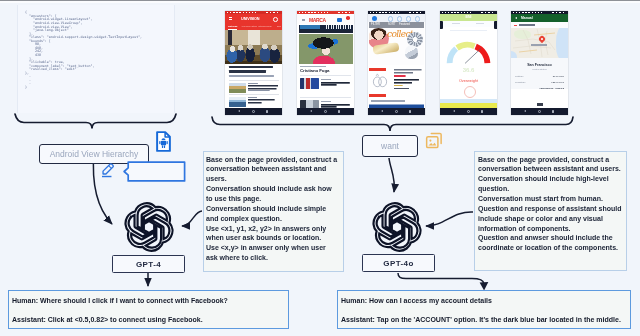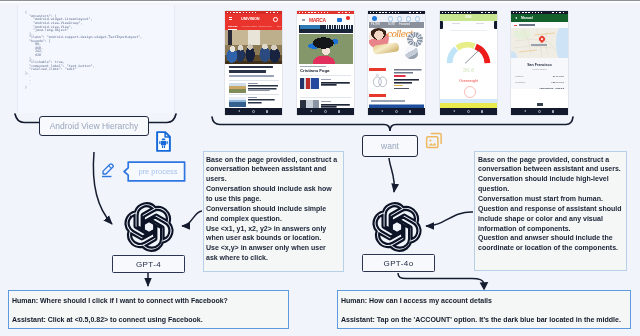--- a/index.html
+++ b/index.html
@@ -202,21 +202,21 @@
 
   
   svg.overlay{left:0;top:0;width:640px;height:336px;pointer-events:none;}
 
   
   .labelbox{border:1.6px solid #222a42;border-radius:3px;background:#f7f9fd;
             display:flex;align-items:center;justify-content:center;
             color:#9aa6bd;font-size:8.5px;box-sizing:border-box;}
   .gptbox{border:1.7px solid #2c3552;border-radius:1.5px;background:#f7f9fd;
           display:flex;align-items:center;justify-content:center;box-sizing:border-box;
-          color:#222a42;font-size:8px;font-weight:normal;letter-spacing:.4px;}
+          color:#222a42;font-size:8px;font-weight:bold;letter-spacing:.4px;}
 
   
   #prebubble{left:119px;top:161px;width:67px;height:21px;}
   #prebubble svg{position:absolute;left:0;top:0;width:67px;height:21px;}
   #prebubble span{position:absolute;left:11px;top:0;width:56px;height:21px;
              display:flex;align-items:center;justify-content:center;
              color:#a8c3ea;font-size:7.5px;}
 
   
   .prompt{border:1px solid #b8cfe8;background:#f4f7f6;color:#1b2336;box-sizing:border-box;
@@ -463,33 +463,32 @@
   <path d="M389,158 C390,168 396,178 394,192" fill="none" stroke="#161c30" stroke-width="1.5" marker-end="url(#ah)"></path>
 
   <path d="M473,212 C452,211 445,226 426,226" fill="none" stroke="#161c30" stroke-width="1.5" marker-end="url(#ah)"></path>
 
   <path d="M148,273 L148,286" fill="none" stroke="#161c30" stroke-width="1.5" marker-end="url(#ah)"></path>
 
   <path d="M398,273 C398,277.5 400.5,278.5 406,278.5 L472,278.5 C480,278.5 483.5,280 483.8,283.6" fill="none" stroke="#161c30" stroke-width="1.5"></path>
   <path d="M479.6,282.6 L488.3,282.1 L484.1,290.4 Z" fill="#161c30"></path>
 </svg>
 
-<div class="abs labelbox" id="avhbox" style="left:39px;top:116px;width:110px;height:20px">
+<div class="abs labelbox" id="avhbox" style="left:39px;top:144px;width:110px;height:20px">
   <span>Android View Hierarchy</span>
 </div>
 
 <div class="abs labelbox" id="imagebox" style="left:362px;top:135px;width:56px;height:22px">
   <span>want</span>
 </div>
 
 <div class="abs" id="prebubble">
   <svg viewBox="0 0 67 21">
     <path d="M9.2,1.1 H65.6 V19.9 H9.2 V14.2 L5.1,10.5 L9.2,6.8 Z" fill="#f6f9fd" stroke="#2f76e0" stroke-width="1.7" stroke-linejoin="round"></path>
   </svg>
-  <span>pre process</span>
 </div>
 
 <div class="abs gptbox" style="left:112px;top:255px;width:73px;height:18px">
   <span>GPT-4</span>
 </div>
 <div class="abs gptbox" style="left:362px;top:254px;width:73px;height:18px">
   <span>GPT-4o</span>
 </div>
 
 <svg class="abs" style="left:124px;top:202px" width="50" height="50" viewBox="-0.6 -0.6 25.2 25.2" fill="none" stroke="#0d1327" stroke-width="1.1">

